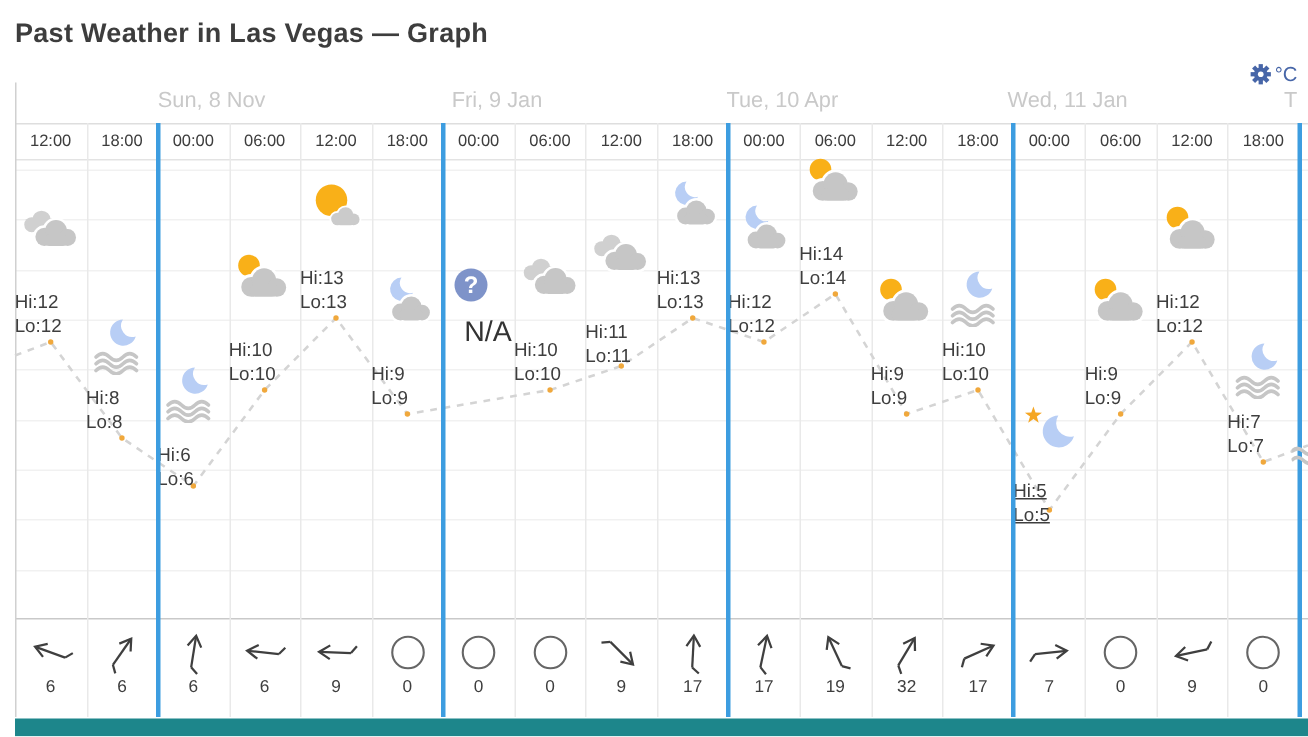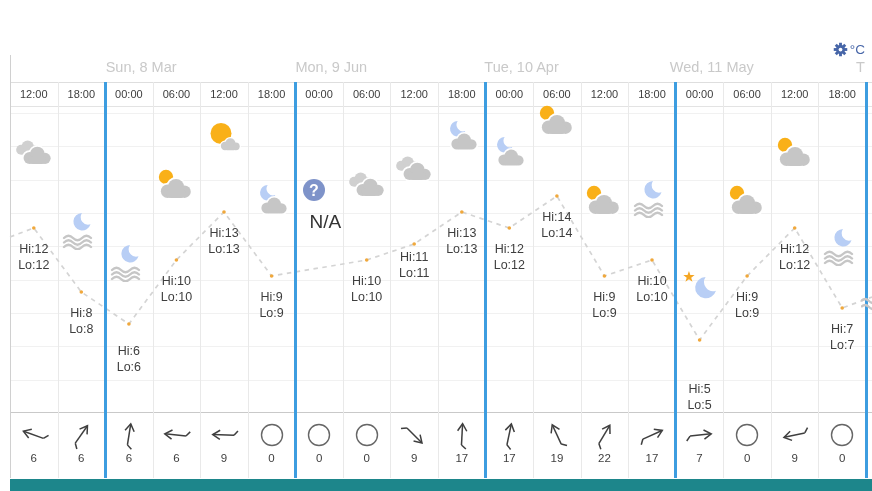--- a/index.html
+++ b/index.html
@@ -5,33 +5,34 @@
   html,body{margin:0;padding:0;background:#fff;}
   .stage{position:relative;width:872px;height:491px;background:#fff;overflow:hidden;
          font-family:"Liberation Sans",sans-serif;color:#3d3d3d;}
   .title{position:absolute;left:10px;top:12px;font-size:18px;font-weight:700;color:#3d3d3d;letter-spacing:.2px;}
   .settings{position:absolute;top:42px;right:7px;display:flex;align-items:center;gap:2px;cursor:pointer;}
   .settings .units{color:#4766a8;font-size:13.5px;}
   .day-label{position:absolute;top:59px;height:22px;font-size:14.5px;color:#c9c9c9;white-space:nowrap;}
   .time-label{position:absolute;top:84px;height:20px;font-size:11px;color:#3d3d3d;
               display:flex;align-items:center;justify-content:center;}
   .sep{position:absolute;width:3px;background:#3d9de0;top:82px;height:396px;}
-  .hilo{position:absolute;font-size:12.5px;line-height:15.5px;color:#3e3e3e;text-align:center;white-space:nowrap;margin-top:48px;}
+  .hilo{position:absolute;font-size:12.5px;line-height:15.5px;color:#3e3e3e;text-align:left;white-space:nowrap;}
   .na{position:absolute;font-size:19px;color:#333;text-align:right;}
   .icon{position:absolute;width:44px;height:38px;}
   .windcell{position:absolute;top:412px;height:66px;display:flex;flex-direction:column;align-items:center;}
   .windcell svg{margin-top:7px;}
   .windspeed{font-size:11.5px;color:#3e3e3e;margin-top:1px;}
   .teal{position:absolute;left:10px;width:862px;top:479px;height:12px;background:#1d868b;}
   svg{display:block;}
 </style>
 </head>
 <body>
 
 <div class="stage" id="stage">
+  <div class="title">Past Weather in Las Vegas — Graph</div>
 
   <div class="settings">
     <span>
       <svg width="15" height="15" viewBox="-10 -10 20 20">
         <g fill="#4766a8">
           <rect x="-1.9" y="-9" width="3.8" height="18"></rect>
           <rect x="-1.9" y="-9" width="3.8" height="18" transform="rotate(45)"></rect>
           <rect x="-1.9" y="-9" width="3.8" height="18" transform="rotate(90)"></rect>
           <rect x="-1.9" y="-9" width="3.8" height="18" transform="rotate(135)"></rect>
           <circle r="6"></circle>
@@ -62,24 +63,24 @@
       <div style="position: absolute; left: 248px; top: 82px; width: 1px; height: 396px; background: rgb(233, 233, 233);"></div>
       <div style="position: absolute; left: 343px; top: 82px; width: 1px; height: 396px; background: rgb(233, 233, 233);"></div>
       <div style="position: absolute; left: 390px; top: 82px; width: 1px; height: 396px; background: rgb(233, 233, 233);"></div>
       <div style="position: absolute; left: 438px; top: 82px; width: 1px; height: 396px; background: rgb(233, 233, 233);"></div>
       <div style="position: absolute; left: 533px; top: 82px; width: 1px; height: 396px; background: rgb(233, 233, 233);"></div>
       <div style="position: absolute; left: 581px; top: 82px; width: 1px; height: 396px; background: rgb(233, 233, 233);"></div>
       <div style="position: absolute; left: 628px; top: 82px; width: 1px; height: 396px; background: rgb(233, 233, 233);"></div>
       <div style="position: absolute; left: 723px; top: 82px; width: 1px; height: 396px; background: rgb(233, 233, 233);"></div>
       <div style="position: absolute; left: 771px; top: 82px; width: 1px; height: 396px; background: rgb(233, 233, 233);"></div>
       <div style="position: absolute; left: 818px; top: 82px; width: 1px; height: 396px; background: rgb(233, 233, 233);"></div>
-      <div class="day-label" style="position: absolute; left: 81.1111px; width: 120px; text-align: center;">Sun, 8 Mar</div>
-      <div class="day-label" style="position: absolute; left: 271.333px; width: 120px; text-align: center;">Mon, 9 Jun</div>
+      <div class="day-label" style="position: absolute; left: 81.1111px; width: 120px; text-align: center;">Sun, 8 Nov</div>
+      <div class="day-label" style="position: absolute; left: 271.333px; width: 120px; text-align: center;">Fri, 9 Jan</div>
       <div class="day-label" style="position: absolute; left: 461.556px; width: 120px; text-align: center;">Tue, 10 Apr</div>
-      <div class="day-label" style="position: absolute; left: 651.778px; width: 120px; text-align: center;">Wed, 11 May</div>
+      <div class="day-label" style="position: absolute; left: 651.778px; width: 120px; text-align: center;">Wed, 11 Jan</div>
       <div class="day-label" style="position: absolute; left: 856px; width: 30px; text-align: left;">T</div>
       <div class="time-label" style="position: absolute; left: 10px; width: 47.5556px;">12:00</div>
       <div class="time-label" style="position: absolute; left: 57.5556px; width: 47.5556px;">18:00</div>
       <div class="time-label" style="position: absolute; left: 105.111px; width: 47.5556px;">00:00</div>
       <div class="time-label" style="position: absolute; left: 152.667px; width: 47.5556px;">06:00</div>
       <div class="time-label" style="position: absolute; left: 200.222px; width: 47.5556px;">12:00</div>
       <div class="time-label" style="position: absolute; left: 247.778px; width: 47.5556px;">18:00</div>
       <div class="time-label" style="position: absolute; left: 295.333px; width: 47.5556px;">00:00</div>
       <div class="time-label" style="position: absolute; left: 342.889px; width: 47.5556px;">06:00</div>
       <div class="time-label" style="position: absolute; left: 390.444px; width: 47.5556px;">12:00</div>
@@ -299,21 +300,21 @@
             </g>
             <g fill="#c6c6c6">
               <circle cx="10" cy="15" r="7"></circle>
               <circle cx="19" cy="10.5" r="8.5"></circle>
               <circle cx="28" cy="15.5" r="6.5"></circle>
               <rect x="9" y="13" width="20" height="9" rx="4.5"></rect>
             </g>
           </g>
         </svg>
       </div>
-      <div class="hilo" style="position: absolute; left: 390.222px; top: 202px; width: 48px;">
+      <div class="hilo" style="position: absolute; left: 390.222px; top: 214px; width: 48px;">
         <div>Hi:11</div>
         <div>Lo:11</div>
       </div>
       <div class="icon" style="position: absolute; left: 439.778px; top: 120px;">
         <svg width="44" height="38" viewBox="0 0 44 38">
           <g transform="translate(7,1) scale(0.82)">
             <path d="M13 0 a9.5 9.5 0 1 0 9.3 12.3 A8.2 8.2 0 0 1 13 0 z" fill="#b8cef5"></path>
           </g>
           <g transform="translate(9,12) scale(0.8)">
             <g fill="#fff" stroke="#fff" stroke-width="4">
@@ -421,21 +422,21 @@
         <div>Lo:10</div>
       </div>
       <div class="icon" style="position: absolute; left: 677.556px; top: 270px;">
         <svg width="44" height="38" viewBox="0 0 44 38">
           <path transform="translate(5,1) scale(0.85)" fill="#f5a623" d="M7 0 L8.65 4.73 L13.66 4.84 L9.66 7.87 L11.11 12.66 L7 9.8 L2.89 12.66 L4.34 7.87 L0.34 4.84 L5.35 4.73 Z"></path>
           <g transform="translate(13,7) scale(1.12)">
             <path d="M13 0 a9.5 9.5 0 1 0 9.3 12.3 A8.2 8.2 0 0 1 13 0 z" fill="#b8cef5"></path>
           </g>
         </svg>
       </div>
-      <div class="hilo" style="position: absolute; left: 675.556px; top: 334px; width: 48px;">
+      <div class="hilo" style="position: absolute; left: 675.556px; top: 320px; width: 48px; text-decoration: underline;">
         <div>Hi:5</div>
         <div>Lo:5</div>
       </div>
       <div class="icon" style="position: absolute; left: 725.111px; top: 184px;">
         <svg width="44" height="38" viewBox="0 0 44 38">
           <circle cx="12" cy="9" r="7.2" fill="#f9b018"></circle>
           <g transform="translate(4,9) scale(0.95)">
             <g fill="#fff" stroke="#fff" stroke-width="4">
               <circle cx="10" cy="15" r="7"></circle>
               <circle cx="19" cy="10.5" r="8.5"></circle>
@@ -601,21 +602,21 @@
         <div class="windspeed">19</div>
       </div>
       <div class="windcell" style="position: absolute; left: 580.667px; width: 47.5556px;">
         <svg width="34" height="32" viewBox="-17 -16 34 32">
      <g transform="rotate(301)" stroke="#3f3f3f" stroke-width="1.5" fill="none">
        <line x1="-10" y1="0" x2="11" y2="0"></line>
             <path d="M4 -4.6 L11.3 0 L4 4.6"></path>
        <line x1="-10" y1="0" x2="-13.8" y2="4.6"></line>
           </g>
         </svg>
-        <div class="windspeed">22</div>
+        <div class="windspeed">32</div>
       </div>
       <div class="windcell" style="position: absolute; left: 628.222px; width: 47.5556px;">
         <svg width="34" height="32" viewBox="-17 -16 34 32">
      <g transform="rotate(336)" stroke="#3f3f3f" stroke-width="1.5" fill="none">
        <line x1="-10" y1="0" x2="11" y2="0"></line>
             <path d="M4 -4.6 L11.3 0 L4 4.6"></path>
        <line x1="-10" y1="0" x2="-13.8" y2="4.6"></line>
           </g>
         </svg>
         <div class="windspeed">17</div>

